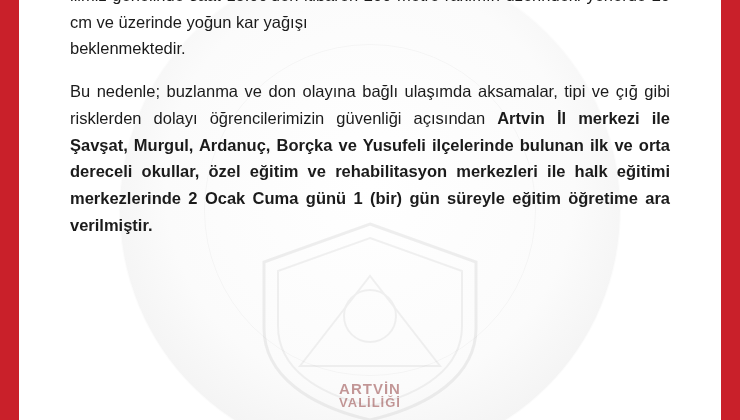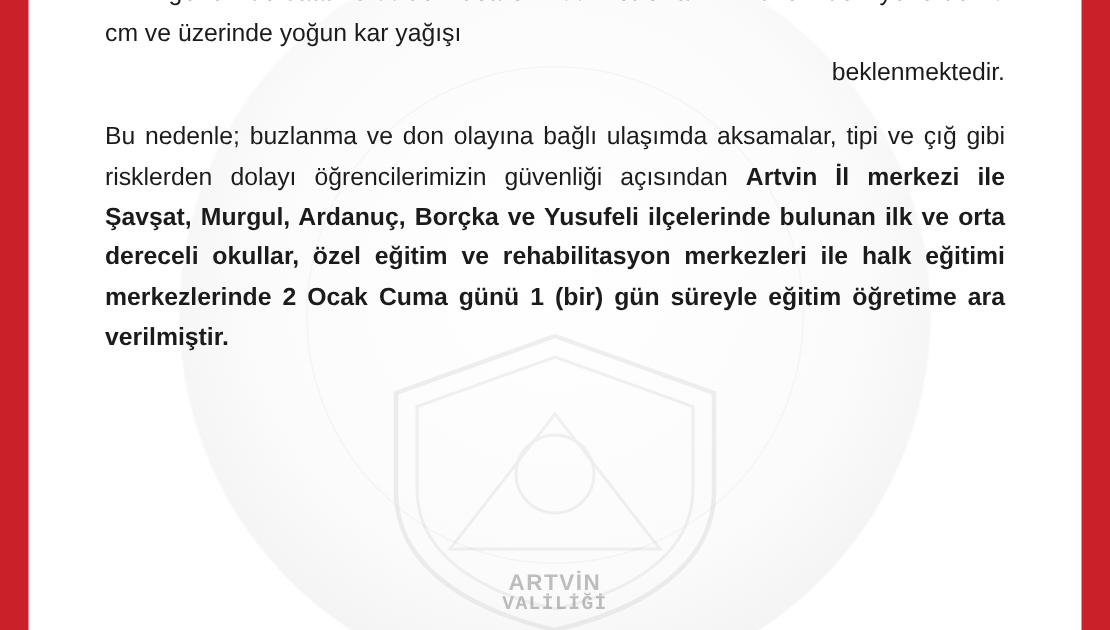--- a/index.html
+++ b/index.html
@@ -81,47 +81,47 @@
     pointer-events: none;
   }
   .crest svg { display: block; width: 100%; height: 100%; }
 
   .crest-label {
     position: absolute;
     left: 50%;
     bottom: 10px;
     transform: translateX(-50%);
     text-align: center;
-    color: #737373;
+    color: #7f1d1d;
     opacity: 0.45;
     letter-spacing: 1px;
     line-height: 1.05;
     pointer-events: none;
   }
   .crest-label .l1 { font-size: 15px; font-weight: bold; display: block; }
-  .crest-label .l2 { font-size: 13px; font-weight: bold; display: block; font-family: Liberation Mono, monospace; }
+  .crest-label .l2 { font-size: 13px; font-weight: bold; display: block; }
 
   
   .content {
     position: absolute;
     left: 70px;
     right: 70px;
     top: -18px;
     color: #1b1b1b;
     font-size: 16.5px;
     line-height: 1.62;
     text-align: justify;
     text-justify: inter-word;
   }
   .para {
     margin: 0 0 16px 0;
   }
   .para .ctr {
     display: block;
-    text-align: right;
+    text-align: left;
   }
   .bold { font-weight: bold; }
 
   .p1 { text-align: justify; }
   .p1 .ctr { margin-top: 0; }
 </style>
 </head>
 <body>
 
 <div class="poster">

